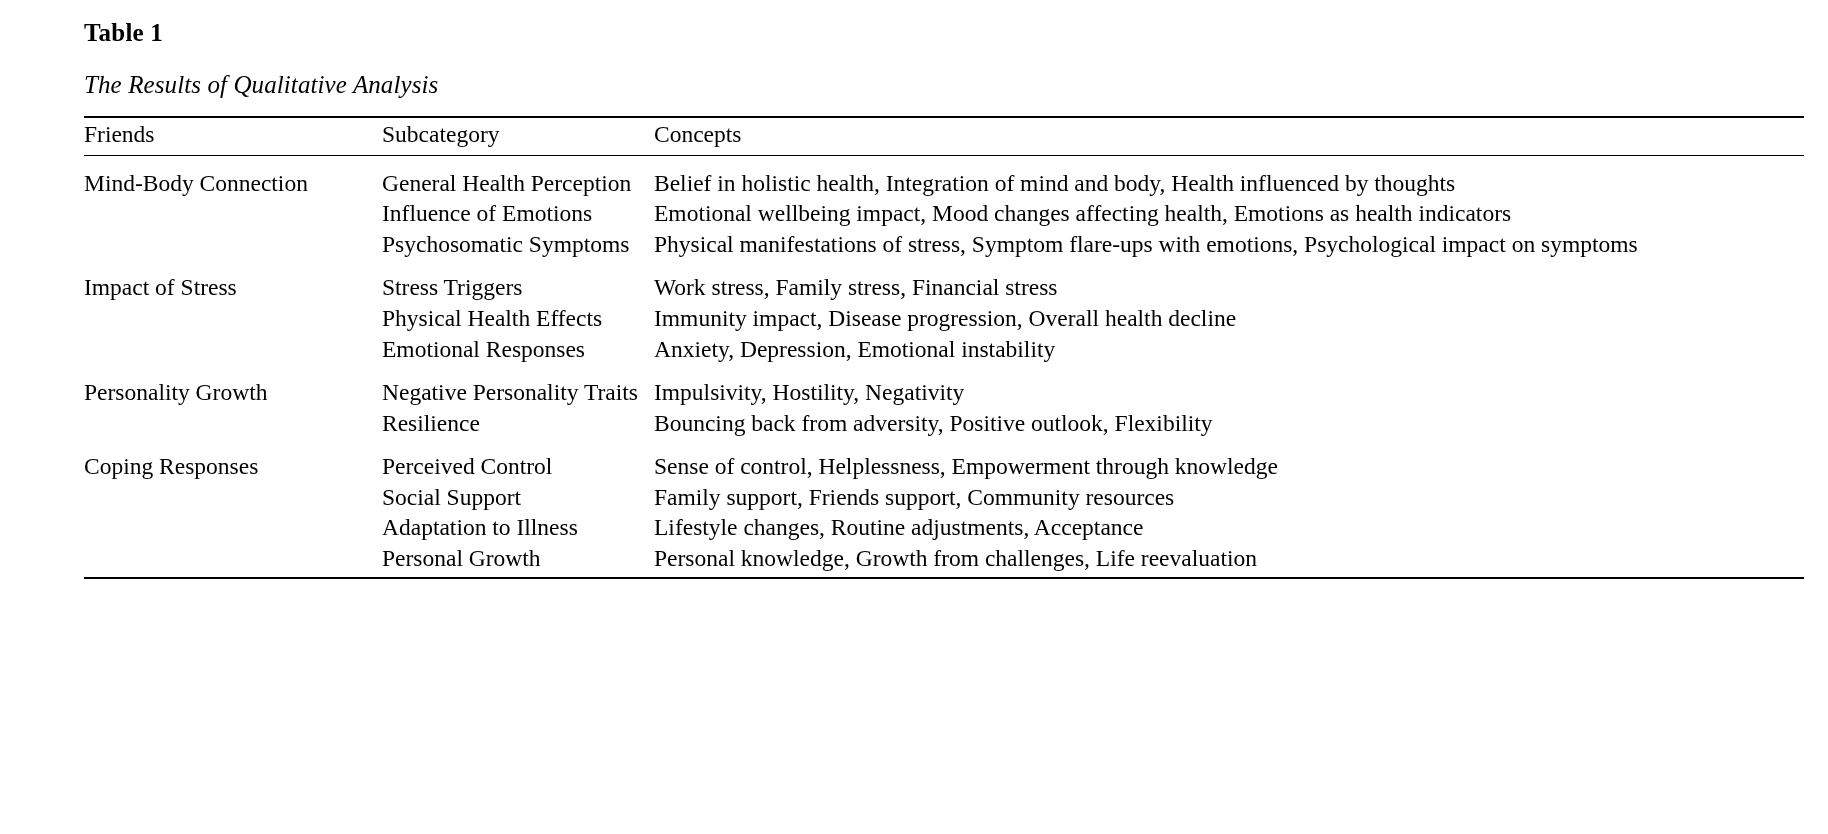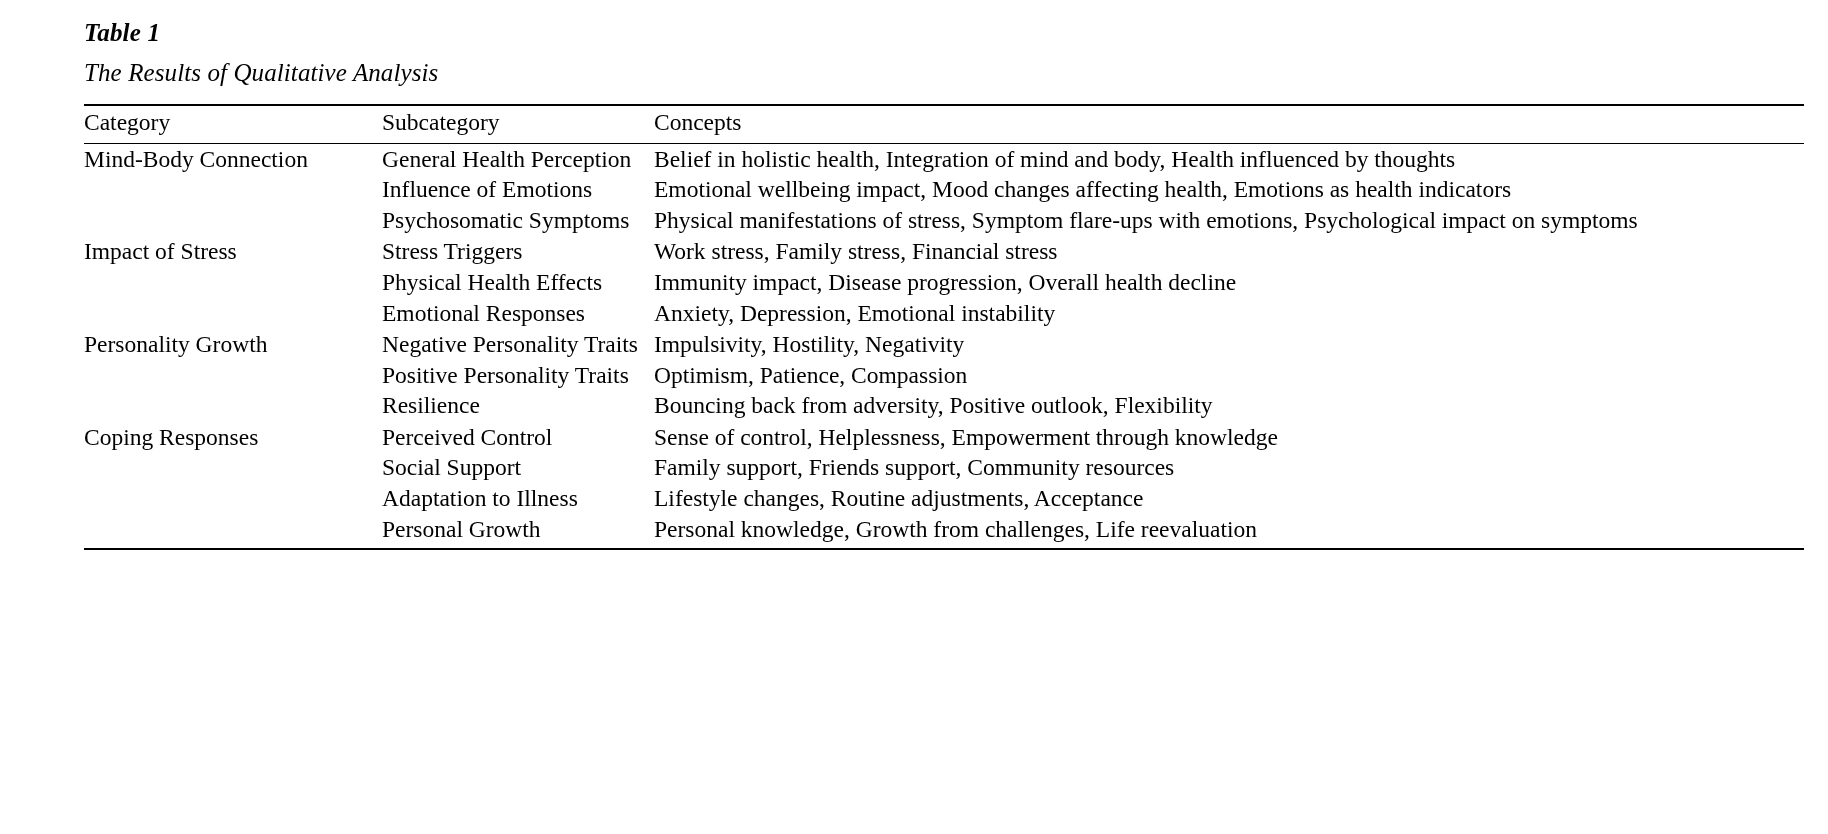--- a/index.html
+++ b/index.html
@@ -18,23 +18,22 @@
     position: relative;
     width: 1828px;
     height: 834px;
     box-sizing: border-box;
     padding: 18px 24px 0 84px;
   }
   .table-number {
     font-size: 25px;
     font-weight: bold;
     line-height: 1.2;
-    margin: 0 0 10px 0;
+    margin: 0 0 22px 0;
     letter-spacing: 0.2px;
-    font-style: italic;
   }
   .table-title {
     font-size: 25px;
     font-style: italic;
     line-height: 1.2;
     margin: 0 0 16px 0;
     letter-spacing: 0.1px;
   }
   table.apa {
     width: 1720px;
@@ -50,21 +49,21 @@
   }
   table.apa thead tr {
     border-top: 2.2px solid #000;
     border-bottom: 1.6px solid #000;
   }
   table.apa tbody td {
     vertical-align: top;
     padding: 1.5px 0 1.5px 0;
   }
   table.apa tbody tr.group-start td {
-    padding-top: 2px;
+    padding-top: 14px;
   }
   table.apa tbody tr:last-child {
     border-bottom: 2.2px solid #000;
   }
   table.apa tbody tr:last-child td {
     padding-bottom: 4px;
   }
   col.c-category { width: 298px; }
   col.c-subcategory { width: 272px; }
   col.c-concepts { width: auto; }
@@ -82,21 +81,21 @@
   <div class="table-title">The Results of Qualitative Analysis</div>
 
   <table class="apa">
     <colgroup>
       <col class="c-category">
       <col class="c-subcategory">
       <col class="c-concepts">
     </colgroup>
     <thead>
       <tr>
-        <th class="hdr-category">Category</th>
+        <th class="hdr-category">Friends</th>
         <th>Subcategory</th>
         <th>Concepts</th>
       </tr>
     </thead>
     <tbody id="table-body">
         <tr class="group-start">
           <td class="cell-category">Mind-Body Connection</td>
           <td class="cell-subcategory">General Health Perception</td>
           <td class="cell-concepts">Belief in holistic health, Integration of mind and body, Health influenced by thoughts</td>
         </tr>
@@ -125,25 +124,20 @@
           <td class="cell-subcategory">Emotional Responses</td>
           <td class="cell-concepts">Anxiety, Depression, Emotional instability</td>
         </tr>
         <tr class="group-start">
           <td class="cell-category">Personality Growth</td>
           <td class="cell-subcategory">Negative Personality Traits</td>
           <td class="cell-concepts">Impulsivity, Hostility, Negativity</td>
         </tr>
         <tr>
           <td class="cell-category"></td>
-          <td class="cell-subcategory">Positive Personality Traits</td>
-          <td class="cell-concepts">Optimism, Patience, Compassion</td>
-        </tr>
-        <tr>
-          <td class="cell-category"></td>
           <td class="cell-subcategory">Resilience</td>
           <td class="cell-concepts">Bouncing back from adversity, Positive outlook, Flexibility</td>
         </tr>
         <tr class="group-start">
           <td class="cell-category">Coping Responses</td>
           <td class="cell-subcategory">Perceived Control</td>
           <td class="cell-concepts">Sense of control, Helplessness, Empowerment through knowledge</td>
         </tr>
         <tr>
           <td class="cell-category"></td>

